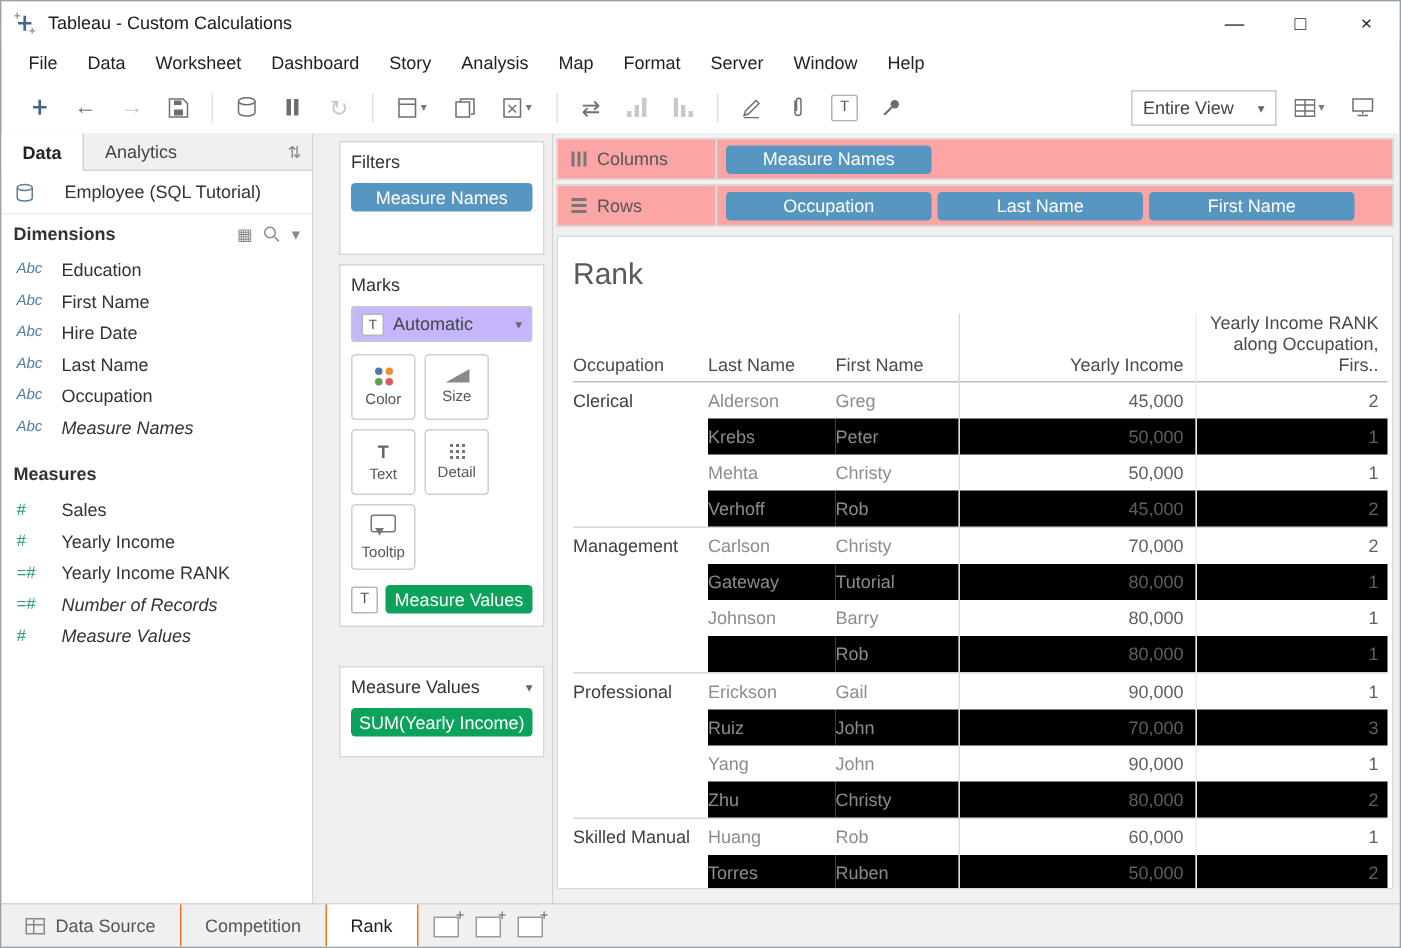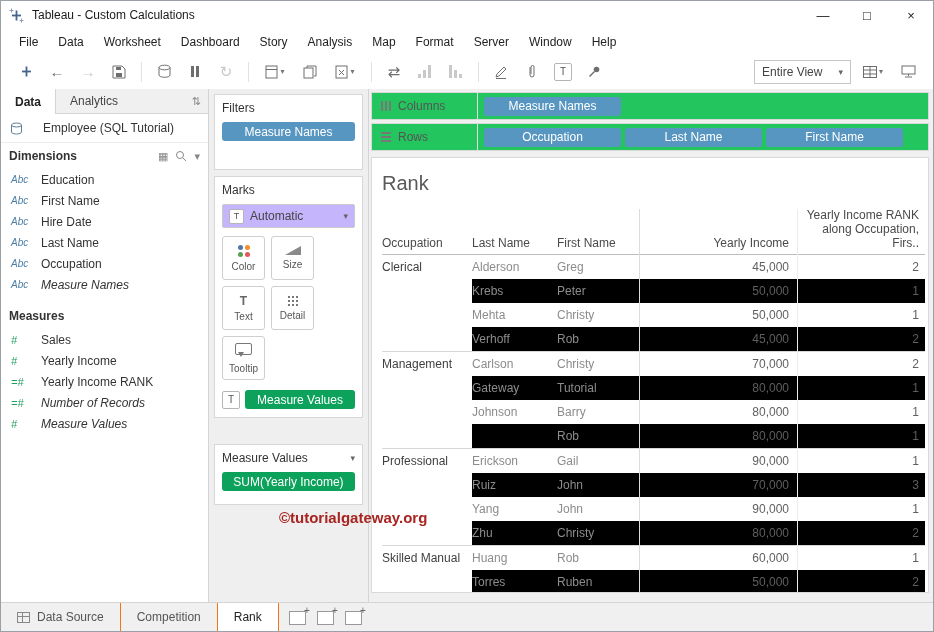--- a/index.html
+++ b/index.html
@@ -45,21 +45,21 @@
   .field-list{display:flex;flex-direction:column}
   .field-row{height:21px;display:flex;align-items:center;gap:5px;padding-left:10px}
   .field-icon{width:25px;flex:0 0 25px;font-size:10px;font-style:italic;text-align:left}
   .field-icon.dim{color:var(--dimension-icon,#4d7ea5)}
   .field-icon.meas{color:var(--measure-icon,#22a060);font-size:11px}
   .field-label{color:#333;white-space:nowrap}
   .field-label.italic{font-style:italic}
   .section-header.measures{margin-top:8px}
 
   
-  .cards-pane{width:160px;flex:0 0 160px;background:#efefef;border-right:1px solid #d4d4d4;padding:5px 5px 0 5px;box-sizing:border-box}
+  .cards-pane{width:160px;flex:0 0 160px;background:#efefef;border-right:1px solid #d4d4d4;padding:5px 5px 0 17px;box-sizing:border-box}
   .card{background:#fff;border:1px solid #d7d7d7;padding:6px 7px 8px;box-sizing:border-box}
   .card-title{color:#333;margin-bottom:7px}
   .filters-card{padding-bottom:28px;margin-bottom:6px}
   .pill{height:19px;border-radius:3px;display:flex;align-items:center;justify-content:center;color:#fff;font-size:12px;white-space:nowrap;overflow:hidden}
   .pill.blue{background:var(--pill-blue,#5796c1)}
   .pill.green{background:var(--pill-green,#0da25c)}
   .marktype-dd{height:22px;border:1px solid #c9c9c9;border-radius:2px;display:flex;align-items:center;gap:6px;padding:0 6px;margin-bottom:8px;color:#444;background:#c4b5fd}
   .marktype-dd .caret{margin-left:auto}
   .marktype-dd .tbox{width:13px;height:13px;font-size:9px}
   .marks-grid{display:flex;flex-wrap:wrap;gap:6px;margin-bottom:10px}
@@ -76,21 +76,21 @@
   .marks-pill-row{display:flex;align-items:center;gap:5px}
   .marks-pill-row .pill{flex:1}
   .mv-card{margin-top:26px}
   .mv-title{display:flex;align-items:center}
   .mv-title .caret{margin-left:auto}
   .pill.mv{position:relative;margin-bottom:5px}
   .pill-ind{position:absolute;right:6px;font-size:9px;color:#eafff2}
 
   
   .right-pane{flex:1;background:#f0f0f0;display:flex;flex-direction:column;min-width:0}
-  .shelf{height:26px;background:#22c55e;border:1px solid #d9d9d9;margin:3px 4px 0 2px;display:flex;align-items:center}
+  .shelf{height:26px;background:#fca5a5;border:1px solid #d9d9d9;margin:3px 4px 0 2px;display:flex;align-items:center}
   .shelf-label{width:106px;flex:0 0 106px;height:100%;display:flex;align-items:center;gap:7px;padding-left:9px;box-sizing:border-box;color:#555;border-right:1px solid #e4e4e4}
   .bars-v{width:2px;height:10px;background:#777;box-shadow:4px 0 0 #777,8px 0 0 #777;margin-right:8px}
   .bars-h{width:10px;height:2px;background:#777;box-shadow:0 4px 0 #777,0 8px 0 #777;margin-bottom:8px}
   .shelf-pills{display:flex;gap:4px;margin-left:6px;align-items:center}
   .shelfpill{width:137px;flex:0 0 137px}
   .sheet{flex:1;background:#fff;border:1px solid #d9d9d9;margin:6px 4px 10px 2px;position:relative;padding:10px 0 0 8px;box-sizing:border-box;overflow:hidden}
   .sheet-title{font-size:20px;color:#595959;margin:4px 0 14px 2px}
   .ttable{position:relative;margin-left:2px;width:543px}
   .vline{position:absolute;top:0;bottom:0;width:1px}
   .v1{left:257px;background:#dcdcdc}
@@ -546,21 +546,20 @@
                 <div class="c first">Ruben</div>
                 <div class="c income">50,000</div>
                 <div class="c rank">2</div>
               </div>
             </div>
         </div>
       </div>
     </div>
   </div>
 
-  <div class="watermark">©tutorialgateway.org</div>
 
   <div class="bottombar">
     <div class="tabs">
         <div class="sheet-tab">
           <span class="ds-icon"></span>
           <span>Data Source</span>
         </div>
         <div class="sheet-tab">
           <span>Competition</span>
         </div>

